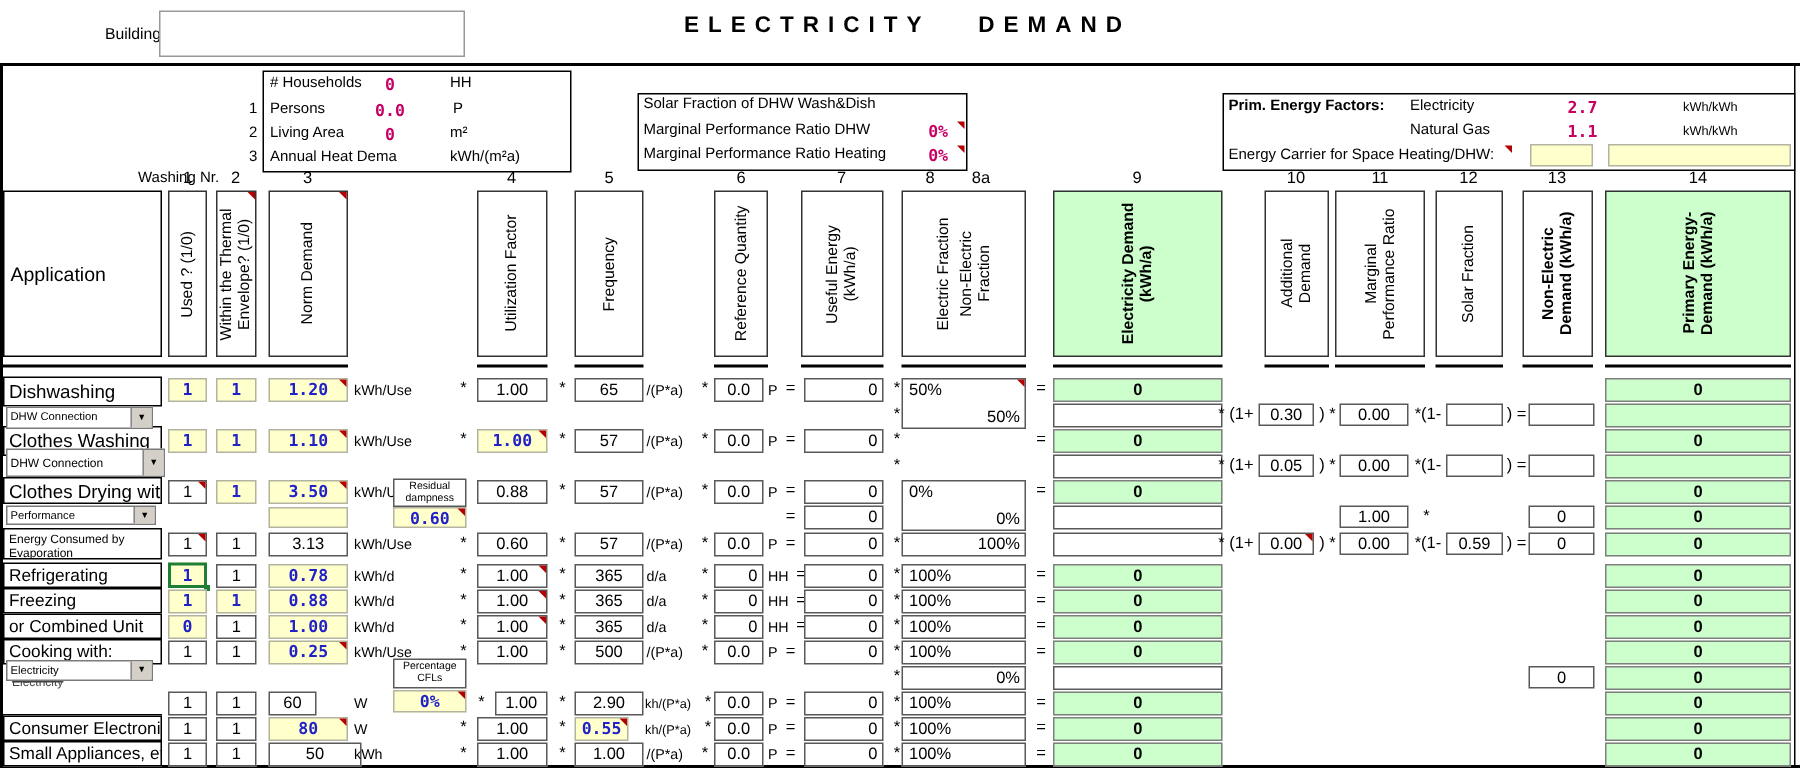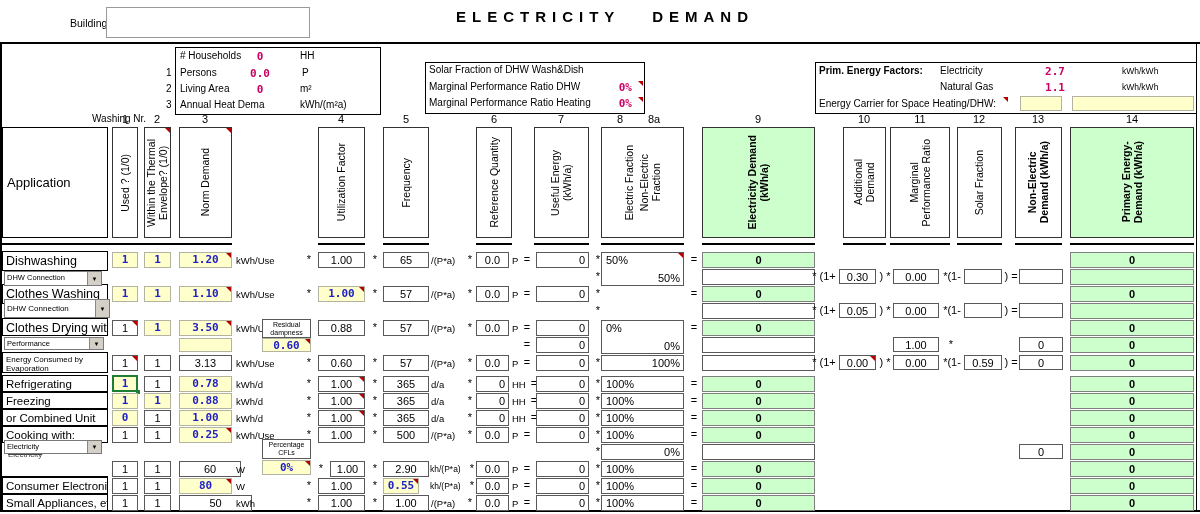--- a/index.html
+++ b/index.html
@@ -413,21 +413,21 @@
   <div class="cell gc" style="left:1070px;top:444px;width:124px">0</div>
 
   <div class="cell" style="left:262px;top:439px;width:49px;height:20px">
       <div class="small2">Percentage CFLs</div>
     </div>
   <div class="cell in" style="left:262px;top:460px;width:49px;height:15px"><span>0%</span><i class="tri"></i></div>
 
   <div class="lbl" style="top:476px;height:17px">Lighting</div>
   <div class="cell" style="left:112px;top:461px;width:26px">1</div>
   <div class="cell" style="left:144px;top:461px;width:27px">1</div>
-  <div class="cell" style="left:179px;top:461px;width:62px">60</div>
+  <div class="cell" style="left:179px;top:461px;width:32px">60</div>
   <div class="unit" style="left:236px;top:464px">W</div>
   <div class="op" style="left:315px;top:462px">*</div>
   <div class="cell" style="left:318px;top:461px;width:47px;left:330px;width:35px">1.00</div>
   <div class="op" style="left:369px;top:462px">*</div>
   <div class="cell" style="left:383px;top:461px;width:46px">2.90</div>
   <div class="unit" style="left:430px;top:464px;font-size:8.5px">kh/(P*a)</div>
   <div class="op" style="left:466px;top:462px">*</div>
   <div class="cell" style="left:476px;top:461px;width:33px">0.0</div>
   <div class="unit" style="left:512px;top:464px">P</div>
   <div class="op" style="left:521px;top:462px">=</div>
@@ -455,21 +455,21 @@
   <div class="cell right" style="left:536px;top:478px;width:53px">0</div>
   <div class="op" style="left:592px;top:479px">*</div>
   <div class="cell left" style="left:601px;top:478px;width:83px">100%</div>
   <div class="op" style="left:688px;top:479px">=</div>
   <div class="cell gc" style="left:702px;top:478px;width:113px">0</div>
   <div class="cell gc" style="left:1070px;top:478px;width:124px">0</div>
 
   <div class="lbl" style="top:494px;height:17px">Small Appliances, etc.</div>
   <div class="cell" style="left:112px;top:495px;width:26px">1</div>
   <div class="cell" style="left:144px;top:495px;width:27px">1</div>
-  <div class="cell" style="left:179px;top:495px;width:73px">50</div>
+  <div class="cell" style="left:179px;top:495px;width:62px">50</div>
   <div class="unit" style="left:236px;top:498px">kWh</div>
   <div class="op" style="left:303px;top:496px">*</div>
   <div class="cell" style="left:318px;top:495px;width:47px">1.00</div>
   <div class="op" style="left:369px;top:496px">*</div>
   <div class="cell" style="left:383px;top:495px;width:46px">1.00</div>
   <div class="unit" style="left:431px;top:498px">/(P*a)</div>
   <div class="op" style="left:464px;top:496px">*</div>
   <div class="cell" style="left:476px;top:495px;width:33px">0.0</div>
   <div class="unit" style="left:512px;top:498px">P</div>
   <div class="op" style="left:521px;top:496px">=</div>

